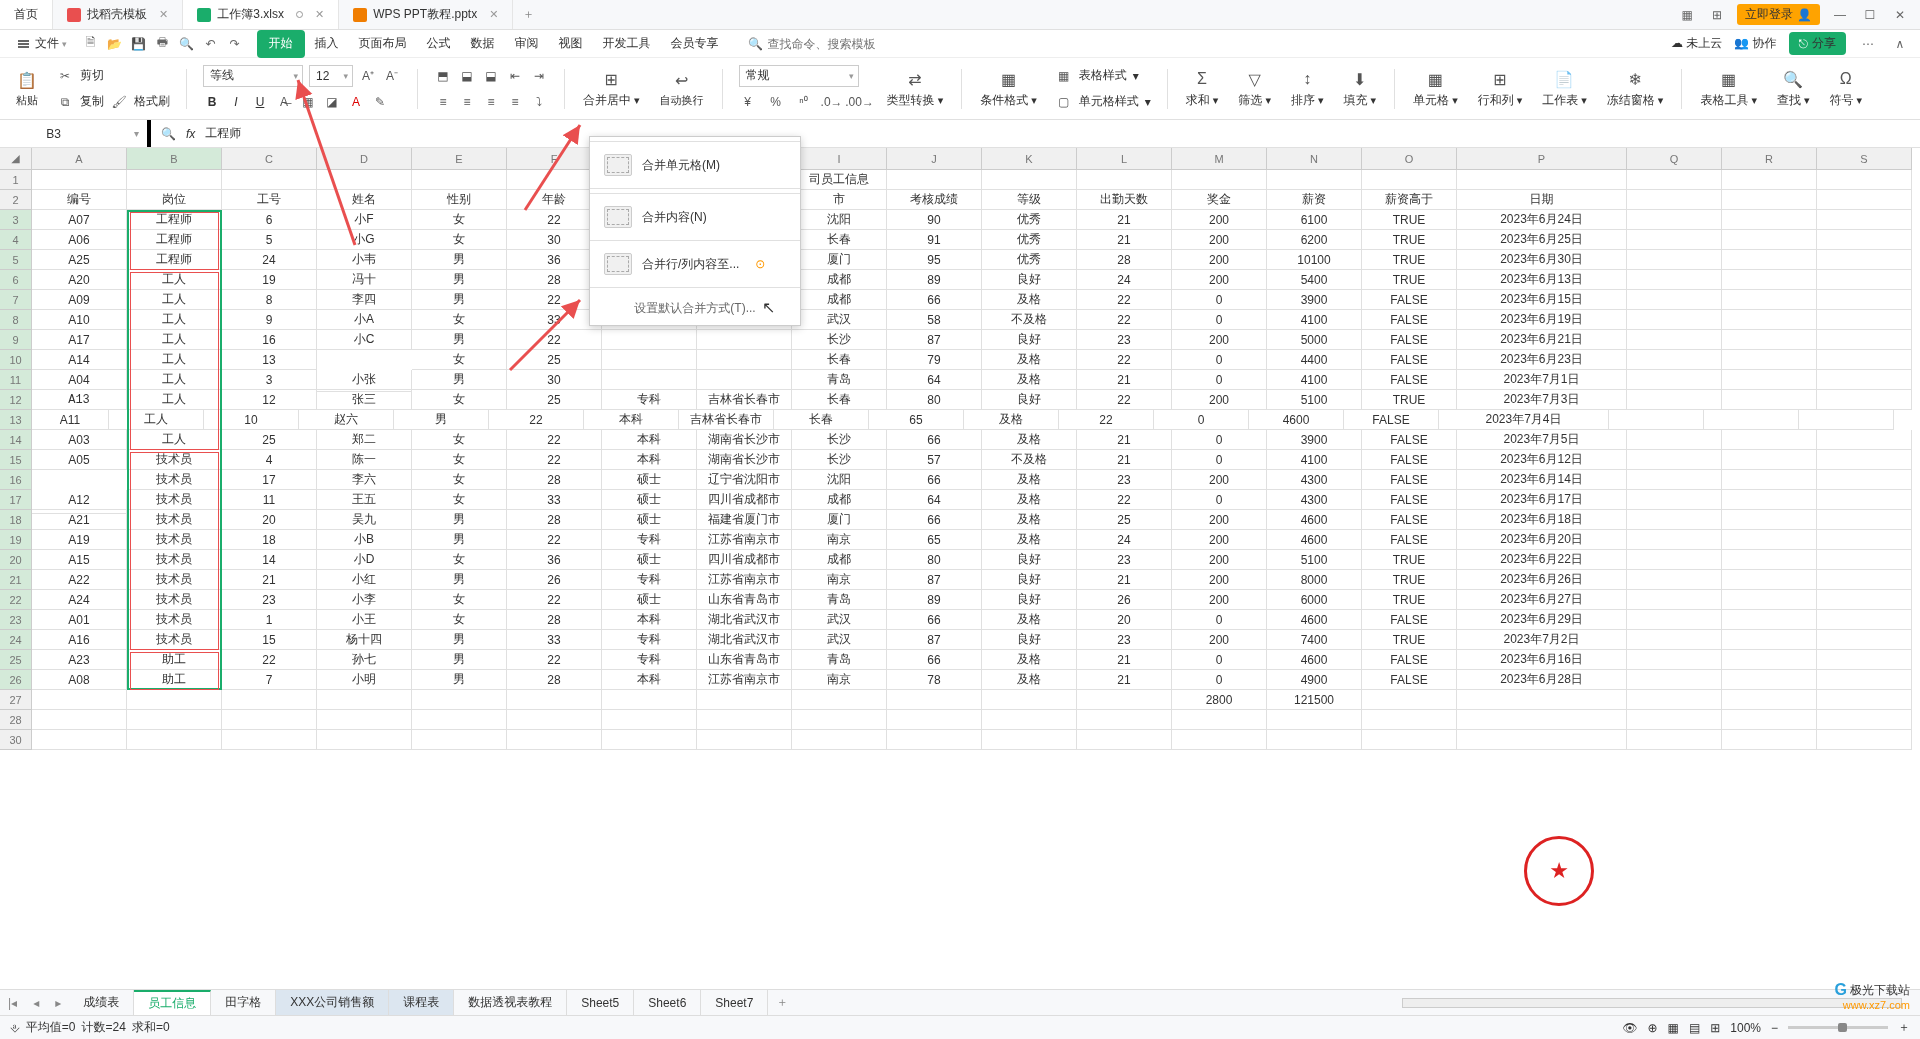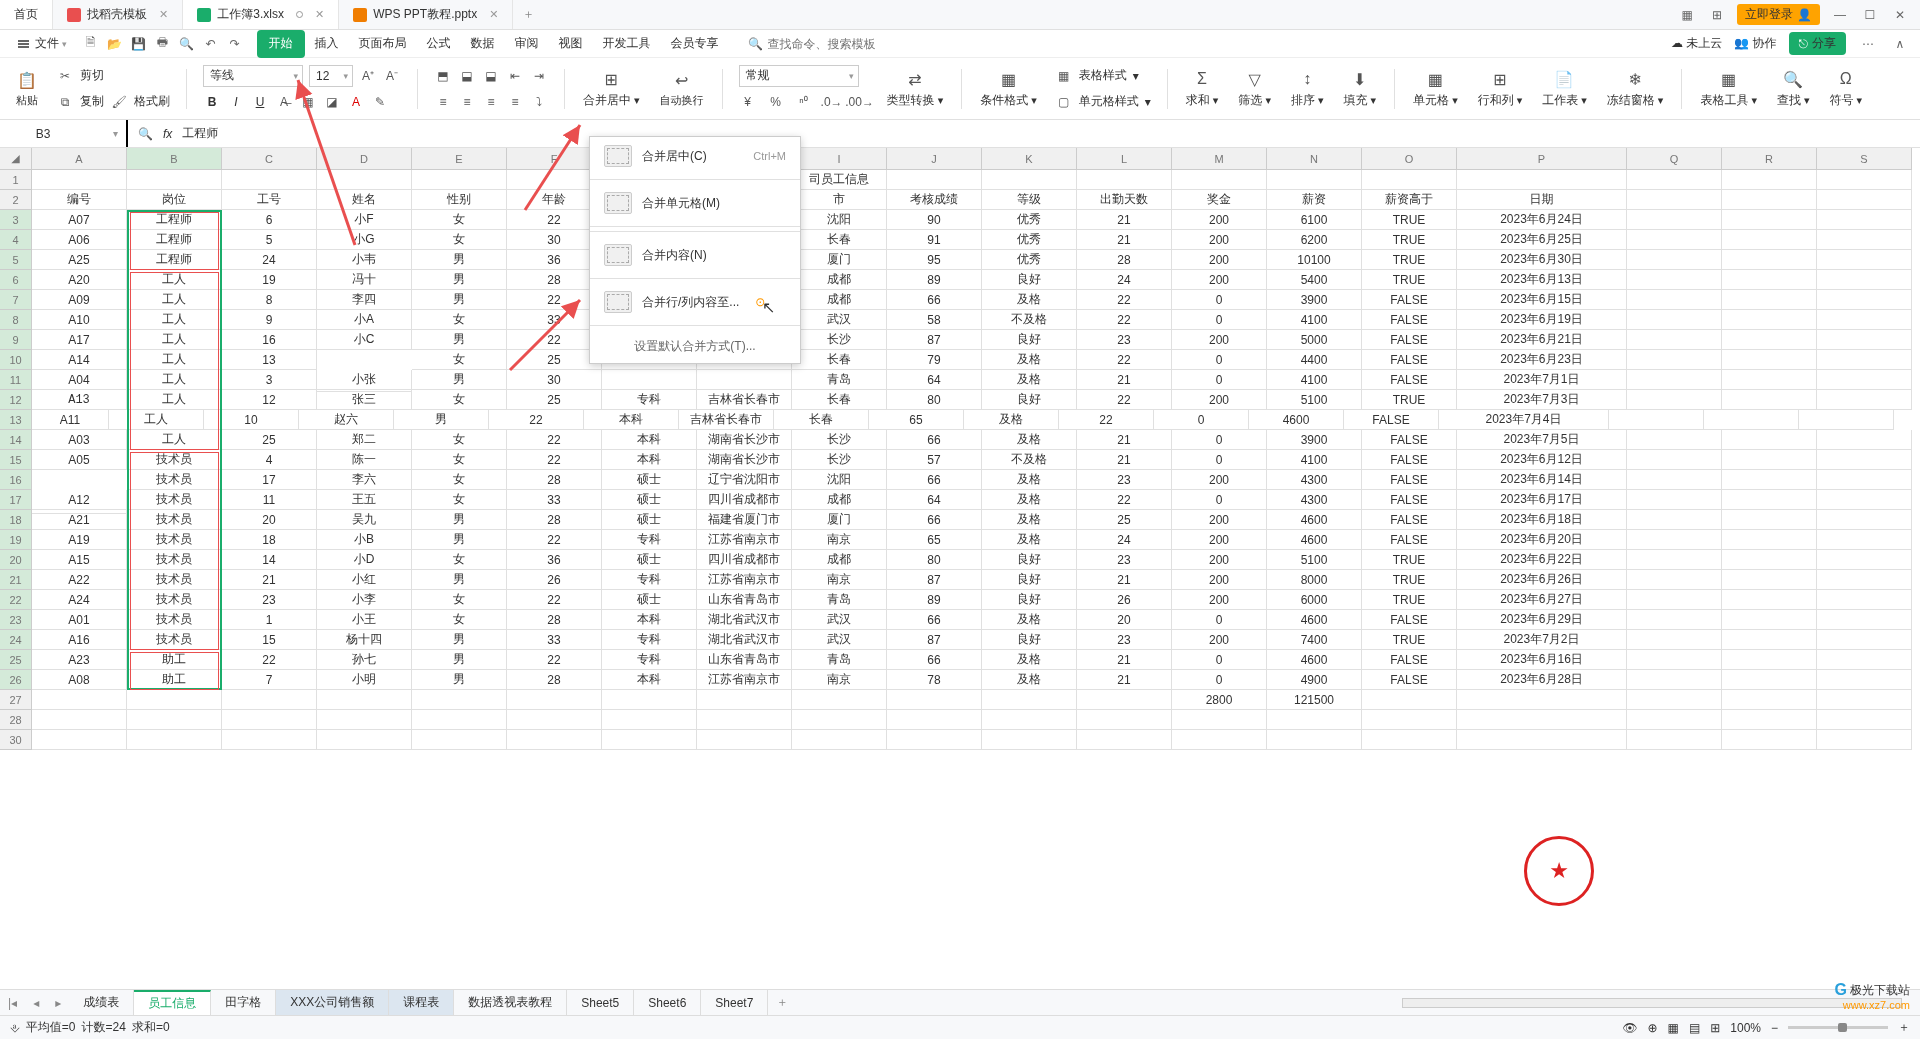--- a/index.html
+++ b/index.html
@@ -37,21 +37,21 @@
 .rico{width:18px;height:18px;display:flex;align-items:center;justify-content:center;color:#555}
 .dropdown{background:#fff;border:1px solid #ccc;box-shadow:0 2px 8px rgba(0,0,0,.2);position:absolute;z-index:100}
 .dd-item{display:flex;align-items:center;gap:10px;padding:8px 14px;cursor:pointer;position:relative}
 .dd-item.highlight{background:#e8eaec}
 .dd-ico{width:28px;height:22px;background:#f0f0f0;border:1px solid #ccc;position:relative;border-radius:2px}
 .dd-ico:after{content:"";position:absolute;inset:2px;border:1px dashed #aaa}
 .dd-sep{height:1px;background:#e0e0e0;margin:4px 0}
 .dd-set{text-align:center;padding:8px 0;color:#666;cursor:pointer}
 .dd-shortcut{margin-left:auto;color:#999;font-size:11px}
 .namebox-row{height:28px;display:flex;align-items:center;border-bottom:1px solid #e0e0e0}
-.namebox{width:128px;border-right:2px solid #000000;padding:0 40px 0 0;height:100%;display:flex;align-items:center;justify-content:center;position:relative}
+.namebox{width:151px;border-right:4px solid #000000;padding:0 40px 0 0;height:100%;display:flex;align-items:center;justify-content:center;position:relative}
 .namebox:after{content:"▾";position:absolute;right:8px;color:#999;font-size:10px}
 .fx-area{display:flex;align-items:center;gap:10px;padding:0 10px;flex:1}
 .fx-ico{color:#666}
 .grid-wrap{position:relative;height:850px}
 .colhdr{display:flex;height:22px}
 .rowh{width:32px;border-right:1px solid #ccc;border-bottom:1px solid #ccc;background:#f0f0f0;display:flex;align-items:center;justify-content:center;font-size:11px;color:#777}
 .ch{border-right:1px solid #ccc;border-bottom:1px solid #ccc;background:#f0f0f0;display:flex;align-items:center;justify-content:center;font-size:11px;color:#777;flex-shrink:0}
 .ch.sel{background:#d4ead9}
 .gr{display:flex;height:20px}
 .rowh.sel{background:#d4ead9}
@@ -299,25 +299,20 @@
       <span class="bico">🔍</span>
       <span class="blbl"><span>查找</span> ▾</span>
     </div>
   <div class="bigbtn">
       <span class="bico">Ω</span>
       <span class="blbl"><span>符号</span> ▾</span>
     </div>
 </div>
 
 <div class="dropdown" id="merge-dd" style="left:589px;top:136px;width:212px">
-    <div class="dd-item">
-      <span class="dd-ico"></span>
-      <span>合并居中(C)</span>
-      <span class="dd-shortcut">Ctrl+M</span>
-    </div>
     <div class="dd-sep"></div>
     <div class="dd-item">
       <span class="dd-ico"></span>
       <span>合并单元格(M)</span>
     </div>
     <div class="dd-sep"></div>
     <div class="dd-sep"></div>
     <div class="dd-item">
       <span class="dd-ico"></span>
       <span>合并内容(N)</span>

